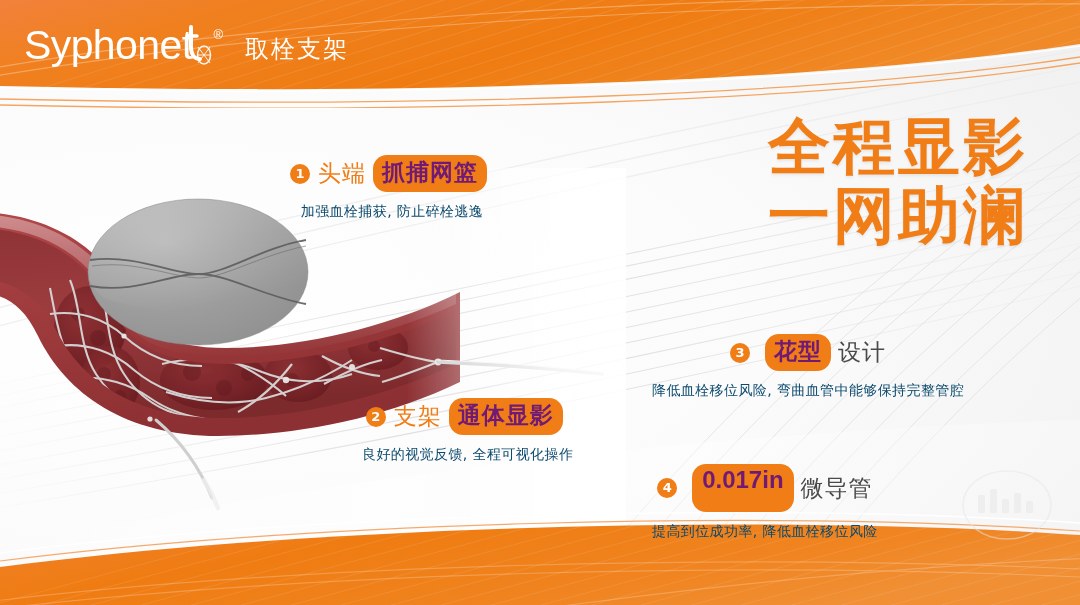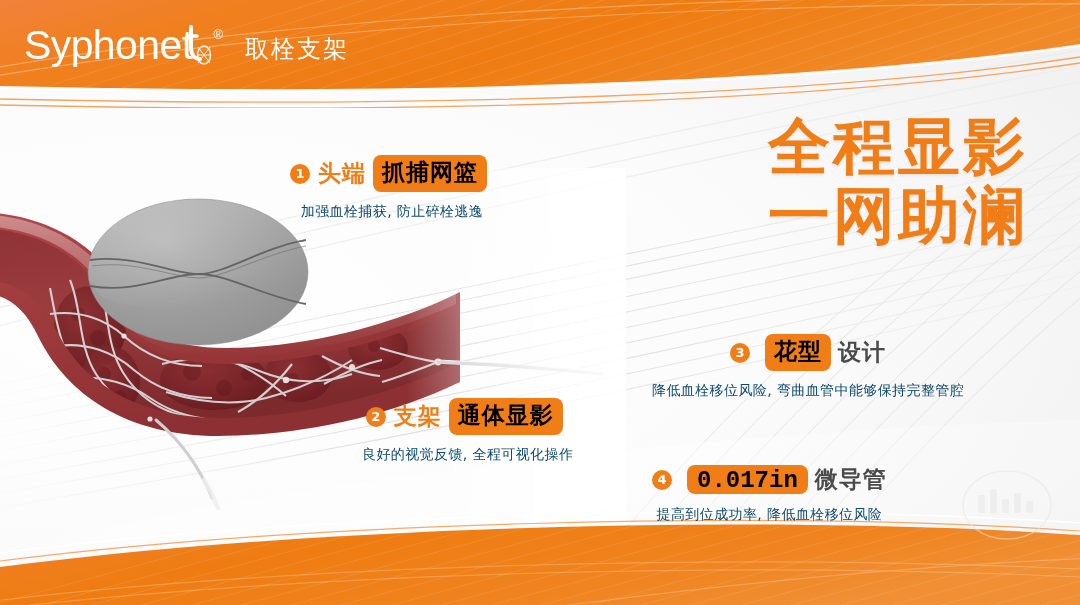--- a/index.html
+++ b/index.html
@@ -65,30 +65,30 @@
   .feat-head { display:flex; align-items:center; white-space:nowrap; }
   .num-badge {
     width:20px; height:20px; border-radius:50%;
     background:#f07d16; color:#ffffff;
     font-size:13px; font-weight:700; line-height:20px; text-align:center;
     font-family:"DejaVu Sans","Liberation Sans",sans-serif;
     flex:none; margin-right:8px;
   }
   .feat-word {
     font-family:"DejaVu Sans","Liberation Sans",sans-serif;
-    font-weight:700; font-size:23px; color:#f07d16; letter-spacing:1px;
+    font-weight:400; font-size:23px; color:#f07d16; letter-spacing:1px;
   }
   .feat-word.dark { color:#4a4a4a; }
   .pill {
-    display:inline-block; background:#f07d16; color:#000000;
-    font-family:Liberation Mono, monospace;
+    display:inline-block; background:#f07d16; color:#701a75;
+    font-family:Liberation Sans, sans-serif;
     font-weight:700; font-size:23px; letter-spacing:1px;
-    border-radius:8px; padding:2px 9px 4px 9px; margin:0 7px;
-  }
-  .pill.latin { font-size:24px; letter-spacing:0px; padding:2px 10px 0 10px; }
+    border-radius:14px; padding:2px 9px 4px 9px; margin:0 7px;
+  }
+  .pill.latin { font-size:24px; letter-spacing:0px; padding:2px 10px 18px 10px; }
   .feat-sub {
     font-family:"DejaVu Sans","Liberation Sans",sans-serif;
     font-size:14px; color:#0c4a6e; letter-spacing:0.4px;
     margin-top:11px; white-space:nowrap;
   }
   .feature.center .feat-head,
   .feature.center .feat-sub { justify-content:center; text-align:center; }
 
   
   .watermark {

